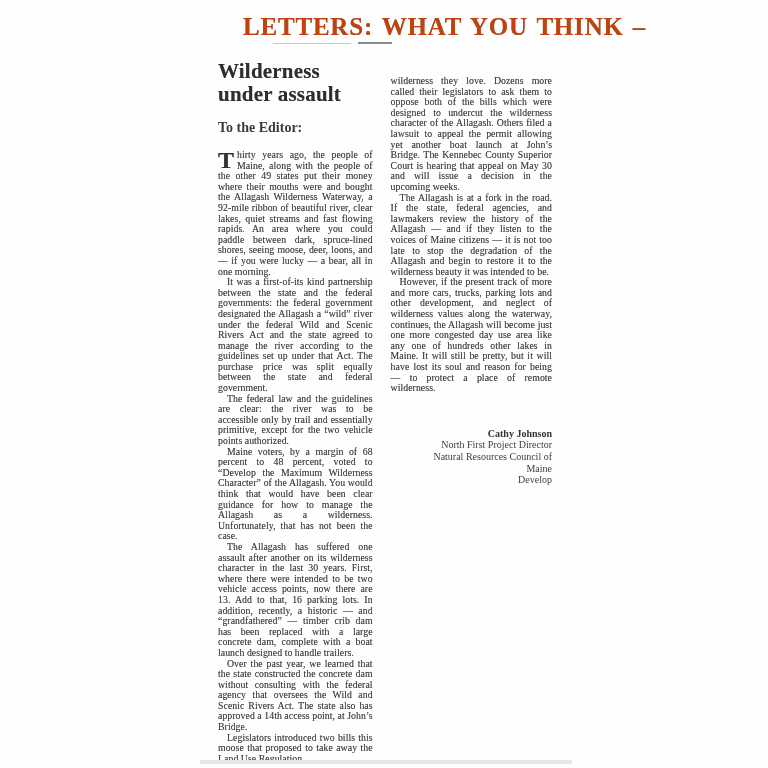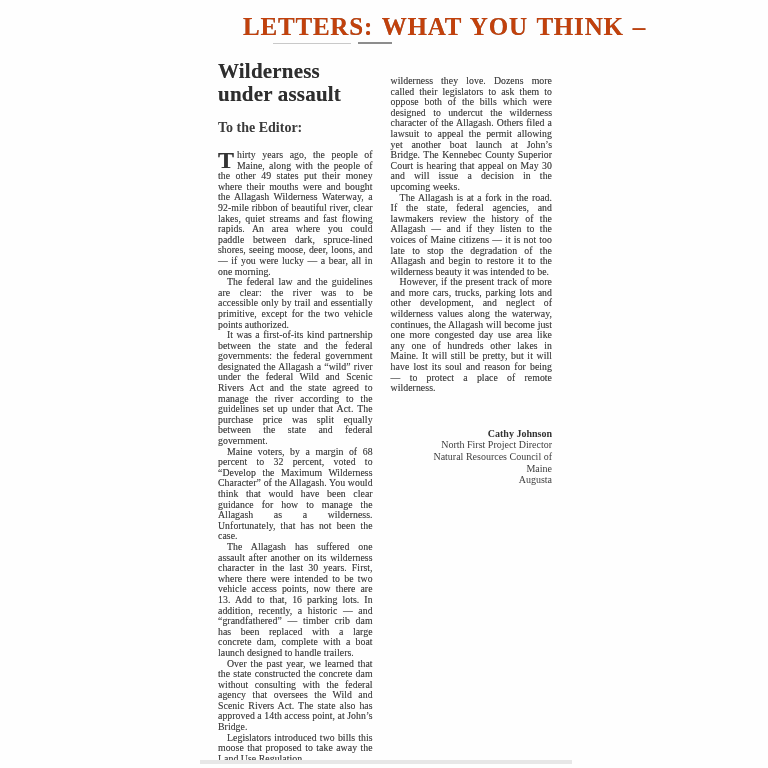--- a/index.html
+++ b/index.html
@@ -99,39 +99,39 @@
   <div class="underline-frag frag-a"></div>
   <div class="underline-frag frag-b"></div>
 
   <div class="columns">
 
     <div class="col-left">
       <h2 class="letter-title">Wilderness under assault</h2>
       <div class="salutation">To the Editor:</div>
 
       <p class="body-p no-indent"><span class="dropcap">T</span><span>hirty years ago, the people of Maine, along with the people of the other 49 states put their money where their mouths were and bought the Allagash Wilderness Waterway, a 92-mile ribbon of beautiful river, clear lakes, quiet streams and fast flowing rapids. An area where you could paddle between dark, spruce-lined shores, seeing moose, deer, loons, and — if you were lucky — a bear, all in one morning.</span></p>
+      <p class="body-p">It was a first-of-its kind partnership between the state and the federal governments: the federal government designated the Allagash a “wild” river under the federal Wild and Scenic Rivers Act and the state agreed to manage the river according to the guidelines set up under that Act. The purchase price was split equally between the state and federal government.</p>
       <p class="body-p">The federal law and the guidelines are clear: the river was to be accessible only by trail and essentially primitive, except for the two vehicle points authorized.</p>
-      <p class="body-p">It was a first-of-its kind partnership between the state and the federal governments: the federal government designated the Allagash a “wild” river under the federal Wild and Scenic Rivers Act and the state agreed to manage the river according to the guidelines set up under that Act. The purchase price was split equally between the state and federal government.</p>
-      <p class="body-p">Maine voters, by a margin of 68 percent to 32 percent, voted to “Develop the Maximum Wilderness Character” of the Allagash. You would think that would have been clear guidance for how to manage the Allagash as a wilderness. Unfortunately, that has not been the case.</p>
+      <p class="body-p">Maine voters, by a margin of 68 percent to 48 percent, voted to “Develop the Maximum Wilderness Character” of the Allagash. You would think that would have been clear guidance for how to manage the Allagash as a wilderness. Unfortunately, that has not been the case.</p>
       <p class="body-p">The Allagash has suffered one assault after another on its wilderness character in the last 30 years. First, where there were intended to be two vehicle access points, now there are 13. Add to that, 16 parking lots. In addition, recently, a historic — and “grandfathered” — timber crib dam has been replaced with a large concrete dam, complete with a boat launch designed to handle trailers.</p>
       <p class="body-p">Over the past year, we learned that the state constructed the concrete dam without consulting with the federal agency that oversees the Wild and Scenic Rivers Act. The state also has approved a 14th access point, at John’s Bridge.</p>
       <p class="body-p">Legislators introduced two bills this moose that proposed to take away the Land Use Regulation</p>
     </div>
 
     <div class="col-right">
       <p class="body-p no-indent">wilderness they love. Dozens more called their legislators to ask them to oppose both of the bills which were designed to undercut the wilderness character of the Allagash. Others filed a lawsuit to appeal the permit allowing yet another boat launch at John’s Bridge. The Kennebec County Superior Court is hearing that appeal on May 30 and will issue a decision in the upcoming weeks.</p>
       <p class="body-p">The Allagash is at a fork in the road. If the state, federal agencies, and lawmakers review the history of the Allagash — and if they listen to the voices of Maine citizens — it is not too late to stop the degradation of the Allagash and begin to restore it to the wilderness beauty it was intended to be.</p>
       <p class="body-p">However, if the present track of more and more cars, trucks, parking lots and other development, and neglect of wilderness values along the waterway, continues, the Allagash will become just one more congested day use area like any one of hundreds other lakes in Maine. It will still be pretty, but it will have lost its soul and reason for being — to protect a place of remote wilderness.</p>
 
       <div class="signature">
         <div class="sig-name">Cathy Johnson</div>
         <div class="sig-line">North First Project Director</div>
         <div class="sig-line">Natural Resources Council of</div>
         <div class="sig-line">Maine</div>
-        <div class="sig-line">Augusta</div>
+        <div class="sig-line">Develop</div>
       </div>
     </div>
 
   </div>
 
   <div class="bottom-edge"></div>
 
 </div>
 
 </body></html>

